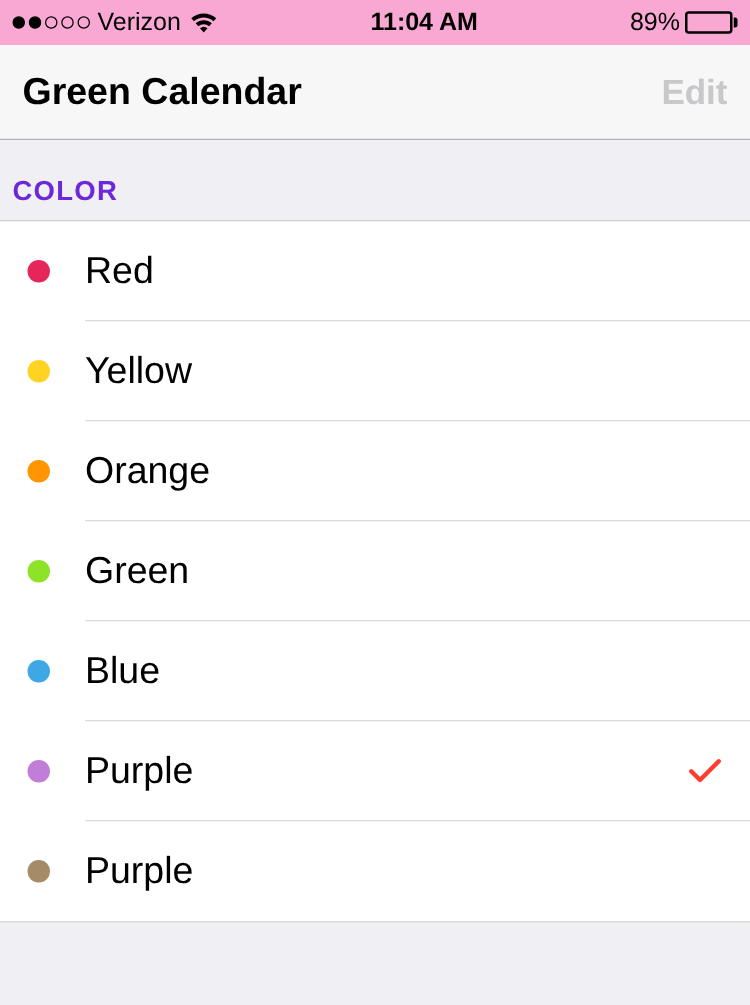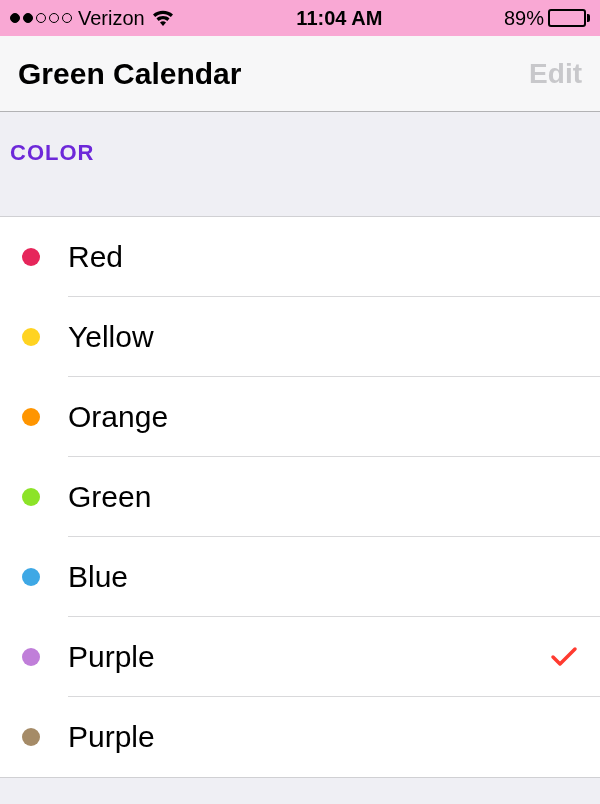--- a/index.html
+++ b/index.html
@@ -53,21 +53,20 @@
       color: #6d28d9;
       font-size: 22px;
       letter-spacing: 1px;
       font-weight: bold;
     }
 
     .color-list {
       background: #fff;
       border-top: 1px solid #d0d0d3;
       border-bottom: 1px solid #d0d0d3;
-      margin-top: 40px;
     }
     .color-row {
       display: flex;
       align-items: center;
       height: 80px;
       padding-left: 22px;
       cursor: pointer;
     }
     .color-swatch {
       width: 18px;

